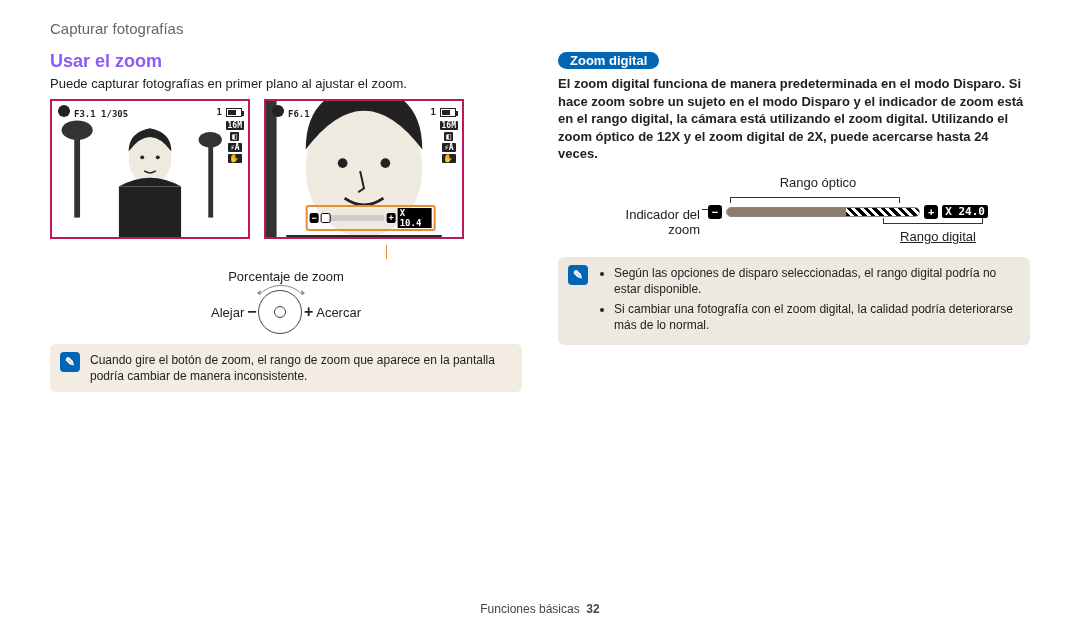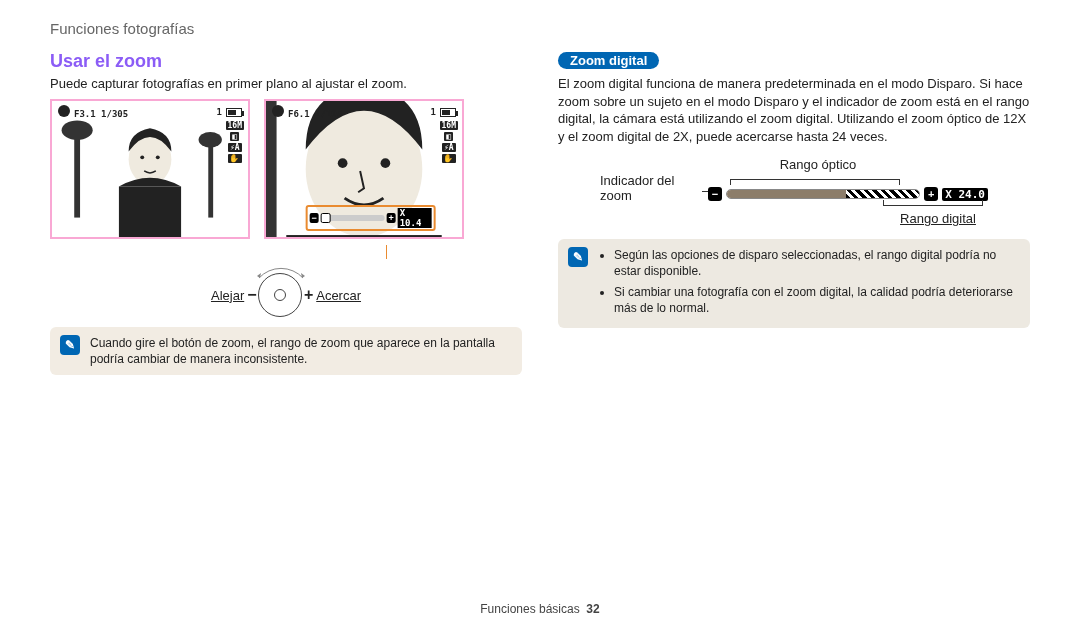--- a/index.html
+++ b/index.html
@@ -12,21 +12,21 @@
     position: relative;
     padding: 20px 50px 0 50px;
   }
   .breadcrumb { color: #666; font-size: 15px; margin-bottom: 14px; }
   .columns { display: flex; gap: 36px; }
   .col { flex: 1; min-width: 0; }
   h2.section-title { color: #8b5cf6; font-size: 18px; font-weight: 600; margin-bottom: 4px; }
   .lead { font-size: 13px; margin-bottom: 8px; }
   .screens { display: flex; gap: 14px; margin-bottom: 10px; }
   .screen {
-    width: 200px; height: 140px; border: 2px solid #f9a8d4; background: #fff;
+    width: 200px; height: 140px; border: 2px solid #be185d; background: #fff;
     position: relative; overflow: hidden;
   }
   .screen .topbar {
     position: absolute; top: 4px; left: 6px; right: 6px; height: 14px;
     display: flex; justify-content: space-between; align-items: center;
     font-family: monospace; font-size: 9px; font-weight: bold; color: #222;
   }
   .modeicon { width:12px;height:12px;background:#222;border-radius:50%;display:inline-block;margin-right:4px; }
   .batt { display: inline-flex; align-items: center; gap: 4px; }
   .batt-shape { width:16px;height:9px;border:1px solid #222;position:relative; }
@@ -42,42 +42,42 @@
   }
   .zoombar-wrap{
     position:absolute;bottom:6px;left:50%;transform:translateX(-45%);
     display:flex;align-items:center;gap:2px;
     border:2px solid #e98b30;border-radius:3px;padding:1px 2px;
   }
   .zb-btn{width:10px;height:10px;background:#000;color:#fff;font-size:9px;line-height:10px;text-align:center;font-weight:bold;border-radius:2px;}
   .zb-track{width:70px;height:6px;background:#ccc;border-radius:3px;position:relative;}
   .zb-knob{position:absolute;left:0;top:-2px;width:10px;height:10px;background:#fff;border:1px solid #000;border-radius:2px;}
   .zb-label{font-family:monospace;font-size:9px;font-weight:bold;background:#000;color:#fff;padding:0 2px;border-radius:0;}
-  .zoom-dial-area{display:flex;align-items:center;justify-content:center;gap:14px;margin:6px 0 10px;text-decoration:underline;}
+  .zoom-dial-area{display:flex;align-items:center;justify-content:center;gap:14px;margin:6px 0 10px;}
   .dial{width:44px;height:44px;border:1.5px solid #444;border-radius:50%;position:relative;}
   .dial::after{content:"";position:absolute;left:50%;top:50%;width:10px;height:10px;border:1.5px solid #444;border-radius:50%;transform:translate(-50%,-50%);}
   .dial-minus{position:absolute;left:-12px;top:50%;transform:translateY(-50%);font-weight:bold;}
   .dial-plus{position:absolute;right:-12px;top:50%;transform:translateY(-50%);font-weight:bold;}
   .arcs{position:absolute;left:-6px;top:-10px;right:-6px;height:16px;}
   .zlabel{font-size:13px;}
   .caption{font-size:13px;text-align:center;margin-top:2px;}
   .notebox{
     display:flex;gap:10px;border-radius:6px;padding:8px 10px;
     background:#f2ece3;margin-top:6px;font-size:12px;line-height:1.35;
   }
   .notebox.blue{background:#ede9e1;}
   .noteicon{
     width:20px;height:20px;min-width:20px;border-radius:4px;background:#0066b3;
     color:#fff;display:flex;align-items:center;justify-content:center;font-size:12px;font-weight:bold;
   }
   .pill{
     display:inline-block;background:#0066b3;color:#fff;border-radius:10px;
     font-size:13px;font-weight:600;padding:1px 12px;margin-bottom:6px;
   }
-  .para{font-size:13px;line-height:1.35;margin-bottom:12px;}
+  .para{font-size:13px;line-height:1.35;margin-bottom:12px;font-weight:bold;}
   .zoom-diagram{position:relative;height:70px;margin:6px 0 12px;}
   .zd-label{position:absolute;font-size:13px;text-align:center;}
   .zd-bar{position:absolute;left:150px;top:30px;width:280px;height:12px;}
   .zd-minus,.zd-plus{width:14px;height:14px;background:#000;color:#fff;font-size:11px;line-height:14px;text-align:center;font-weight:bold;border-radius:3px;}
   .zd-track{flex:1;height:10px;border:1px solid #888;border-radius:5px;position:relative;overflow:hidden;background:#fff;}
   .zd-optic{position:absolute;left:0;top:0;height:100%;width:62%;background:#8c7d6a;}
   .zd-digital{position:absolute;left:62%;top:0;height:100%;width:38%;
     background:repeating-linear-gradient(45deg,#000,#000 3px,#fff 3px,#fff 6px);}
   .zd-row{display:flex;align-items:center;gap:4px;}
   .zd-x{font-family:monospace;font-size:11px;font-weight:bold;background:#000;color:#fff;padding:0 3px;border-radius:2px;}
@@ -87,21 +87,21 @@
   .bracket.down::before,.bracket.down::after{top:auto;bottom:0;}
   .bracket.down{border-top:none;border-bottom:1px solid #333;}
   ul.notelist{list-style:disc;margin-left:16px;}
   ul.notelist li{margin-bottom:4px;}
   .footer{position:absolute;bottom:14px;left:0;right:0;text-align:center;font-size:12px;color:#444;}
   .footer b{font-weight:600;}
 </style>
 </head>
 <body>
 
-<div class="breadcrumb">Funciones fotografías</div>
+<div class="breadcrumb">Capturar fotografías</div>
 
 <div class="columns">
 
   <div class="col">
     <h2 class="section-title">Usar el zoom</h2>
     <p class="lead">Puede capturar fotografías en primer plano al ajustar el zoom.</p>
 
     <div class="screens">
 
       <div class="screen">
@@ -166,20 +166,21 @@
             </span>
           <span class="zb-btn">+</span>
           <span class="zb-label">X 10.4</span>
         </div>
       </div>
     </div>
 
     <div style="position:relative;height:18px;">
       <div style="position:absolute;left:336px;top:-4px;width:1px;height:14px;background:#e98b30;"></div>
     </div>
+    <p class="caption">Porcentaje de zoom</p>
 
     <div class="zoom-dial-area">
       <span class="zlabel">Alejar</span>
       <div class="dial">
         <span class="dial-minus">−</span>
           <span class="dial-plus">+</span>
         <svg class="arcs" viewBox="0 0 56 16">
             <path d="M6 14 A30 30 0 0 1 50 14" stroke="#888" fill="none"></path>
             <path d="M4 12 l4 -3 l-1 5 z" fill="#888"></path>
             <path d="M52 12 l-4 -3 l1 5 z" fill="#888"></path>
@@ -195,21 +196,21 @@
   </div>
 
   <div class="col">
     <span class="pill">Zoom digital</span>
     <p class="para">El zoom digital funciona de manera predeterminada en el modo Disparo. Si hace zoom sobre un sujeto en el modo Disparo y el indicador de zoom está en el rango digital, la cámara está utilizando el zoom digital. Utilizando el zoom óptico de 12X y el zoom digital de 2X, puede acercarse hasta 24 veces.</p>
 
     <div class="zoom-diagram">
       <span class="zd-label" style="left:200px;top:0;width:120px;">Rango óptico</span>
       <div class="bracket" style="left:172px;top:22px;width:170px;"></div>
 
-      <span class="zd-label" style="left:42px;top:16px;width:100px;text-align:left;">Indicador del zoom</span>
+      <span class="zd-label" style="left:42px;top:32px;width:100px;text-align:right;">Indicador del zoom</span>
       <div style="position:absolute;left:144px;top:34px;width:8px;height:1px;background:#333;"></div>
 
       <div class="zd-bar">
         <div class="zd-row">
           <span class="zd-minus">−</span>
           <div class="zd-track">
             <div class="zd-optic"></div>
             <div class="zd-digital"></div>
           </div>
           <span class="zd-plus">+</span>

